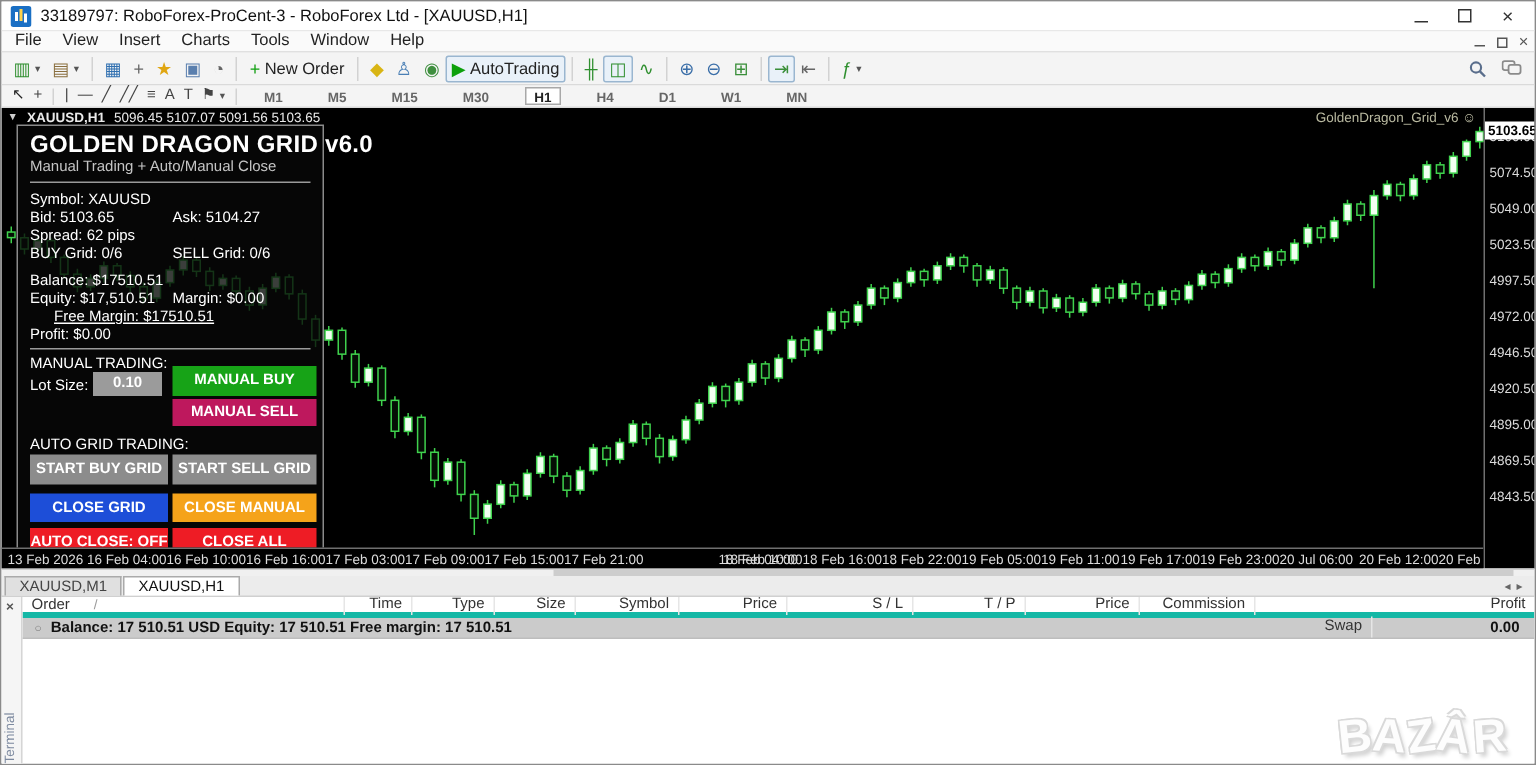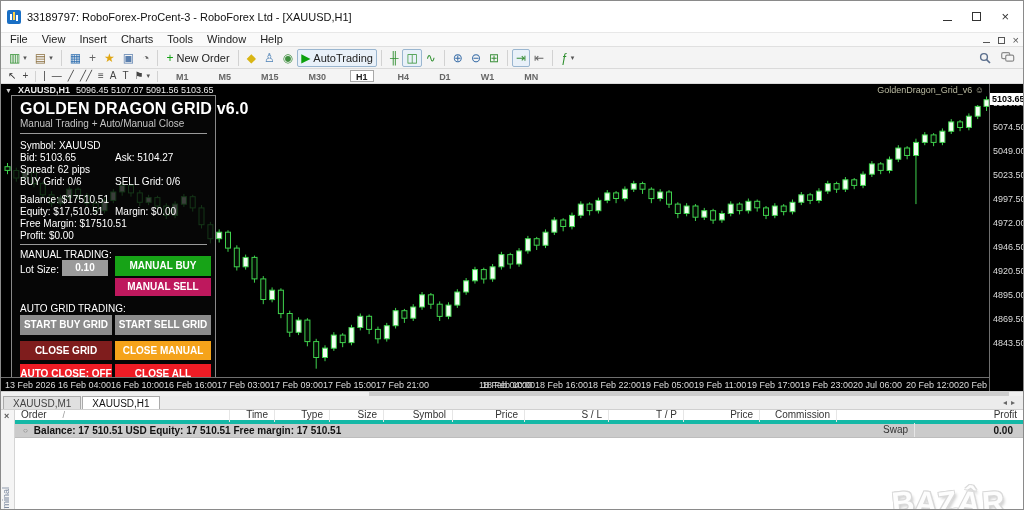--- a/index.html
+++ b/index.html
@@ -1,19 +1,19 @@
 <!DOCTYPE html>
 <html><head>
 <meta charset="utf-8">
 <style>
   html,body{margin:0;padding:0;background:#dcdcdc;font-family:"Liberation Sans",sans-serif;}
   *{box-sizing:border-box;}
   .window{width:1024px;height:510px;background:#fff;position:relative;overflow:hidden;border:1px solid #8a8a8a;}
   
-  .titlebar{height:32px;display:flex;align-items:center;padding:0 6px;background:#ffffff;font-size:11px;color:#111;border-bottom:1px solid #e8e8e8;}
+  .titlebar{height:20px;display:flex;align-items:center;padding:0 6px;background:#ffffff;font-size:11px;color:#111;border-bottom:1px solid #e8e8e8;}
   .app-icon{width:14px;height:14px;margin-right:6px;flex:0 0 auto;}
   .win-controls{margin-left:auto;display:flex;gap:20px;align-items:center;padding-right:8px;}
   .wc-min{width:9px;height:8px;border-bottom:1px solid #333;}
   .wc-max{width:9px;height:9px;border:1px solid #333;}
   .wc-close{font-size:13px;line-height:10px;color:#333;}
   
   .menubar{height:14px;display:flex;align-items:center;background:#fafafa;font-size:11px;color:#222;padding-left:2px;position:relative;border-bottom:1px solid #e0e0e0;}
   .menu-item{padding:0 7px;line-height:13px;}
   .child-controls{position:absolute;right:4px;top:0;display:flex;gap:8px;align-items:center;height:14px;}
   .cc-min{width:7px;height:6px;border-bottom:1px solid #555;}
@@ -499,32 +499,32 @@
         <div class="ea-hr" style="top:37px;"></div>
         <div class="ea-abs" style="left:8px;top:44px;">Symbol: XAUUSD</div>
         <div class="ea-abs" style="left:8px;top:56px;">Bid: 5103.65</div>
         <div class="ea-abs" style="left:103px;top:56px;">Ask: 5104.27</div>
         <div class="ea-abs" style="left:8px;top:68px;">Spread: 62 pips</div>
         <div class="ea-abs" style="left:8px;top:80px;">BUY Grid: 0/6</div>
         <div class="ea-abs" style="left:103px;top:80px;">SELL Grid: 0/6</div>
         <div class="ea-abs" style="left:8px;top:98px;">Balance: $17510.51</div>
         <div class="ea-abs" style="left:8px;top:110px;">Equity: $17,510.51</div>
         <div class="ea-abs" style="left:103px;top:110px;">Margin: $0.00</div>
-        <div class="ea-abs" style="left:8px;top:122px;">Free Margin: $17510.51</div>
+        <div class="ea-abs" style="left:24px;top:122px;text-decoration:underline;">Free Margin: $17510.51</div>
         <div class="ea-abs" style="left:8px;top:134px;">Profit: $0.00</div>
         <div class="ea-hr" style="top:148px;"></div>
         <div class="ea-abs" style="left:8px;top:153px;">MANUAL TRADING:</div>
         <div class="ea-abs" style="left:8px;top:168px;">Lot Size:</div>
         <div class="lot-input" style="left:50px;top:164px;width:46px;height:16px;line-height:16px;">0.10</div>
         <div class="ea-btn" style="left:103px;top:160px;width:96px;height:20px;line-height:20px;background:#17a317;">MANUAL BUY</div>
         <div class="ea-btn" style="left:103px;top:182px;width:96px;height:18px;line-height:18px;background:#be185d;">MANUAL SELL</div>
         <div class="ea-abs" style="left:8px;top:207px;">AUTO GRID TRADING:</div>
         <div class="ea-btn" style="left:8px;top:219px;width:92px;height:20px;line-height:20px;background:#8c8c8c;">START BUY GRID</div>
         <div class="ea-btn" style="left:103px;top:219px;width:96px;height:20px;line-height:20px;background:#8c8c8c;">START SELL GRID</div>
-        <div class="ea-btn" style="left:8px;top:245px;width:92px;height:19px;line-height:19px;background:#7f1d1d;">CLOSE GRID</div>
+        <div class="ea-btn" style="left:8px;top:245px;width:92px;height:19px;line-height:19px;background:#1d4ed8;">CLOSE GRID</div>
         <div class="ea-btn" style="left:103px;top:245px;width:96px;height:19px;line-height:19px;background:#f5a31a;">CLOSE MANUAL</div>
         <div class="ea-btn" style="left:8px;top:268px;width:92px;height:19px;line-height:19px;background:#ee1c25;">AUTO CLOSE: OFF</div>
         <div class="ea-btn" style="left:103px;top:268px;width:96px;height:19px;line-height:19px;background:#ee1c25;">CLOSE ALL</div>
       </div>
 
       <div class="x-axis" id="x-axis">
           <span class="x-tick" style="left: 4px;">13 Feb 2026</span>
           <span class="x-tick" style="left: 57px;">16 Feb 04:00</span>
           <span class="x-tick" style="left: 110px;">16 Feb 10:00</span>
           <span class="x-tick" style="left: 163px;">16 Feb 16:00</span>

